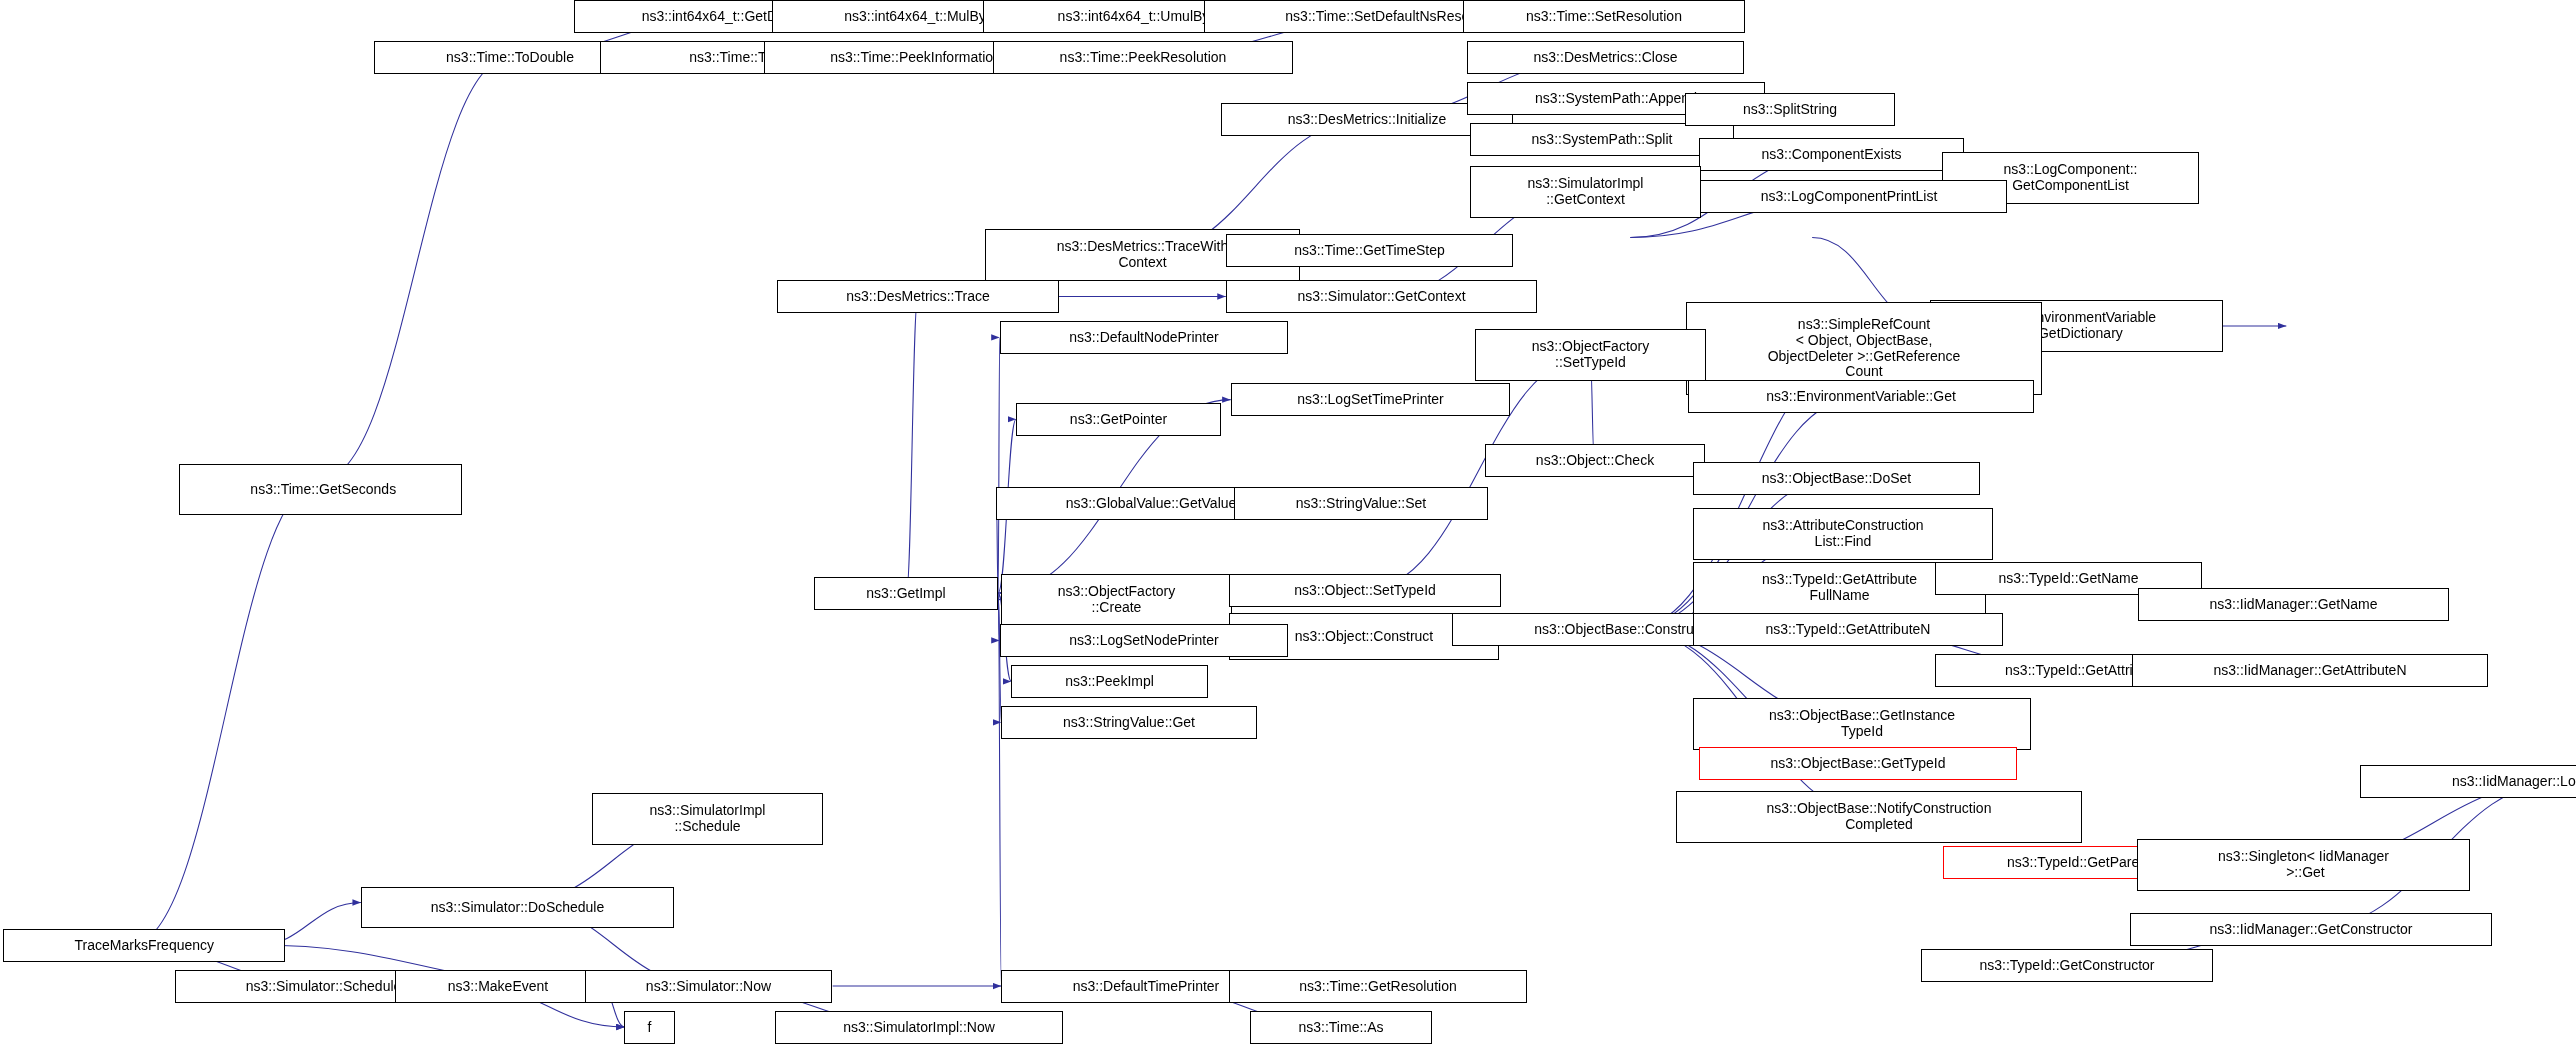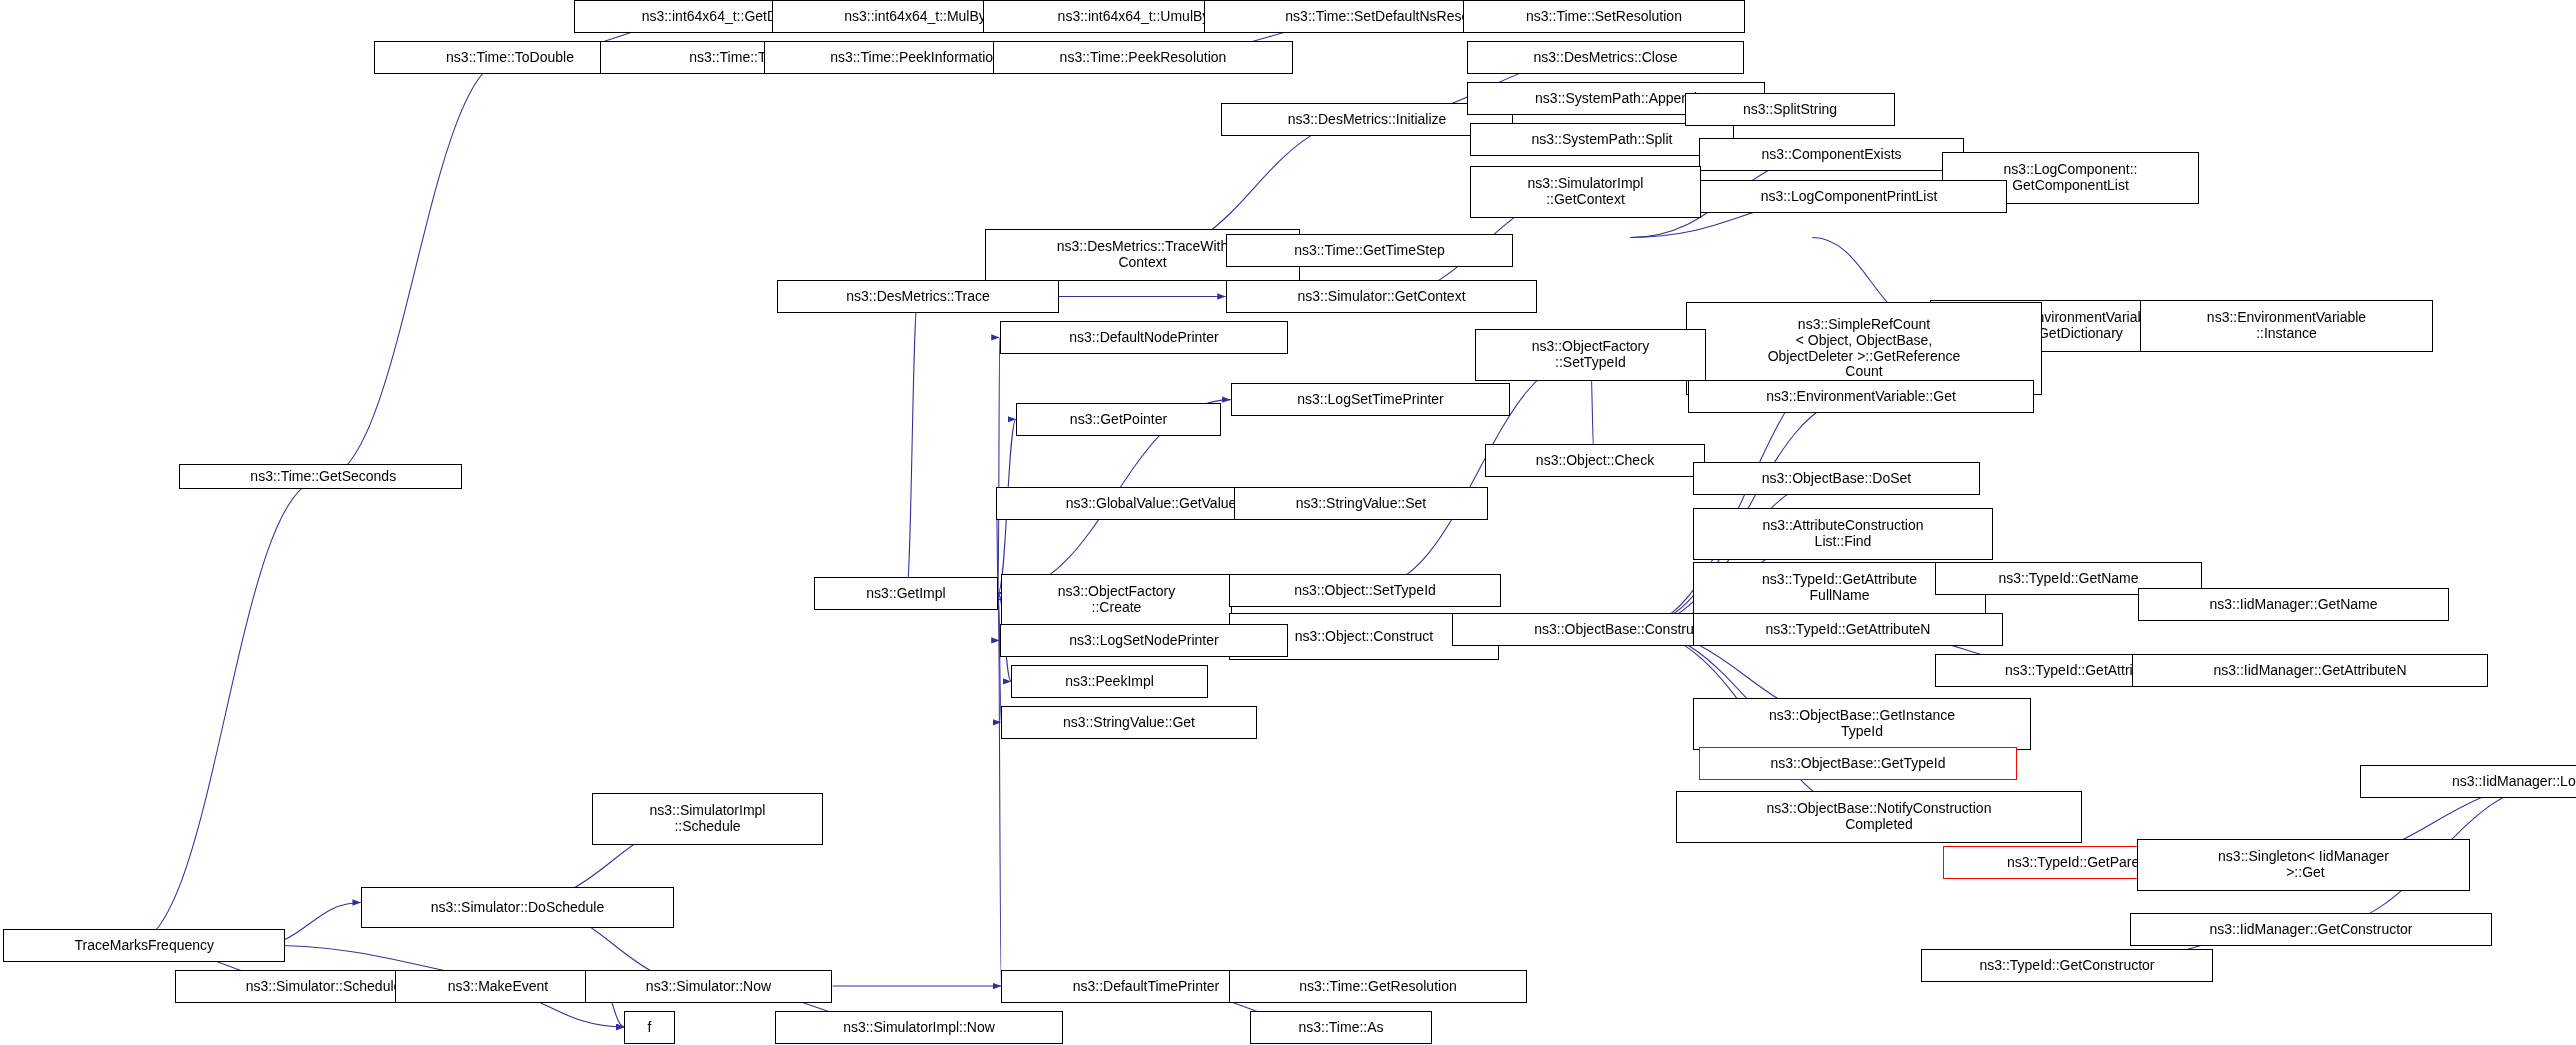--- a/index.html
+++ b/index.html
@@ -116,35 +116,33 @@
     <div class="node" style="left: 1691px; top: 180px; width: 316px; height: 33px;">ns3::LogComponentPrintList</div>
     <div class="node" style="left: 1470px; top: 166px; width: 231px; height: 52px;">ns3::SimulatorImpl
 ::GetContext</div>
     <div class="node" style="left: 985px; top: 229px; width: 315px; height: 52px;">ns3::DesMetrics::TraceWith
 Context</div>
     <div class="node" style="left: 1226px; top: 234px; width: 287px; height: 33px;">ns3::Time::GetTimeStep</div>
     <div class="node" style="left: 777px; top: 280px; width: 282px; height: 33px;">ns3::DesMetrics::Trace</div>
     <div class="node" style="left: 1226px; top: 280px; width: 311px; height: 33px;">ns3::Simulator::GetContext</div>
     <div class="node" style="left: 1930px; top: 300px; width: 293px; height: 52px;">ns3::EnvironmentVariable
 ::GetDictionary</div>
-    <div class="node" style="left: 2140px; top: 300px; width: 293px; height: 52px;">ns3::EnvironmentVariable
-::Instance</div>
     <div class="node" style="left: 1686px; top: 302px; width: 356px; height: 93px;">ns3::SimpleRefCount
 &lt; Object, ObjectBase,
 ObjectDeleter &gt;::GetReference
 Count</div>
     <div class="node" style="left: 1475px; top: 329px; width: 231px; height: 52px;">ns3::ObjectFactory
 ::SetTypeId</div>
     <div class="node" style="left: 1000px; top: 321px; width: 288px; height: 33px;">ns3::DefaultNodePrinter</div>
     <div class="node" style="left: 1688px; top: 380px; width: 346px; height: 33px;">ns3::EnvironmentVariable::Get</div>
     <div class="node" style="left: 1231px; top: 383px; width: 279px; height: 33px;">ns3::LogSetTimePrinter</div>
     <div class="node" style="left: 1016px; top: 403px; width: 205px; height: 33px;">ns3::GetPointer</div>
     <div class="node" style="left: 1485px; top: 444px; width: 220px; height: 33px;">ns3::Object::Check</div>
     <div class="node" style="left: 1693px; top: 462px; width: 287px; height: 33px;">ns3::ObjectBase::DoSet</div>
-    <div class="node" style="left: 179px; top: 464px; width: 283px; height: 25px; padding-left: 8px;">ns3::Time::GetSeconds</div>
+    <div class="node" style="left: 179px; top: 464px; width: 283px; height: 51px; padding-left: 8px;">ns3::Time::GetSeconds</div>
     <div class="node" style="left: 996px; top: 487px; width: 310px; height: 33px;">ns3::GlobalValue::GetValue</div>
     <div class="node" style="left: 1234px; top: 487px; width: 254px; height: 33px;">ns3::StringValue::Set</div>
     <div class="node" style="left: 1693px; top: 508px; width: 300px; height: 52px;">ns3::AttributeConstruction
 List::Find</div>
     <div class="node" style="left: 1693px; top: 562px; width: 293px; height: 52px;">ns3::TypeId::GetAttribute
 FullName</div>
     <div class="node" style="left: 1935px; top: 562px; width: 267px; height: 33px;">ns3::TypeId::GetName</div>
     <div class="node" style="left: 2138px; top: 588px; width: 311px; height: 33px;">ns3::IidManager::GetName</div>
     <div class="node" style="left: 814px; top: 577px; width: 184px; height: 33px;">ns3::GetImpl</div>
     <div class="node" style="left: 1001px; top: 574px; width: 231px; height: 52px;">ns3::ObjectFactory

